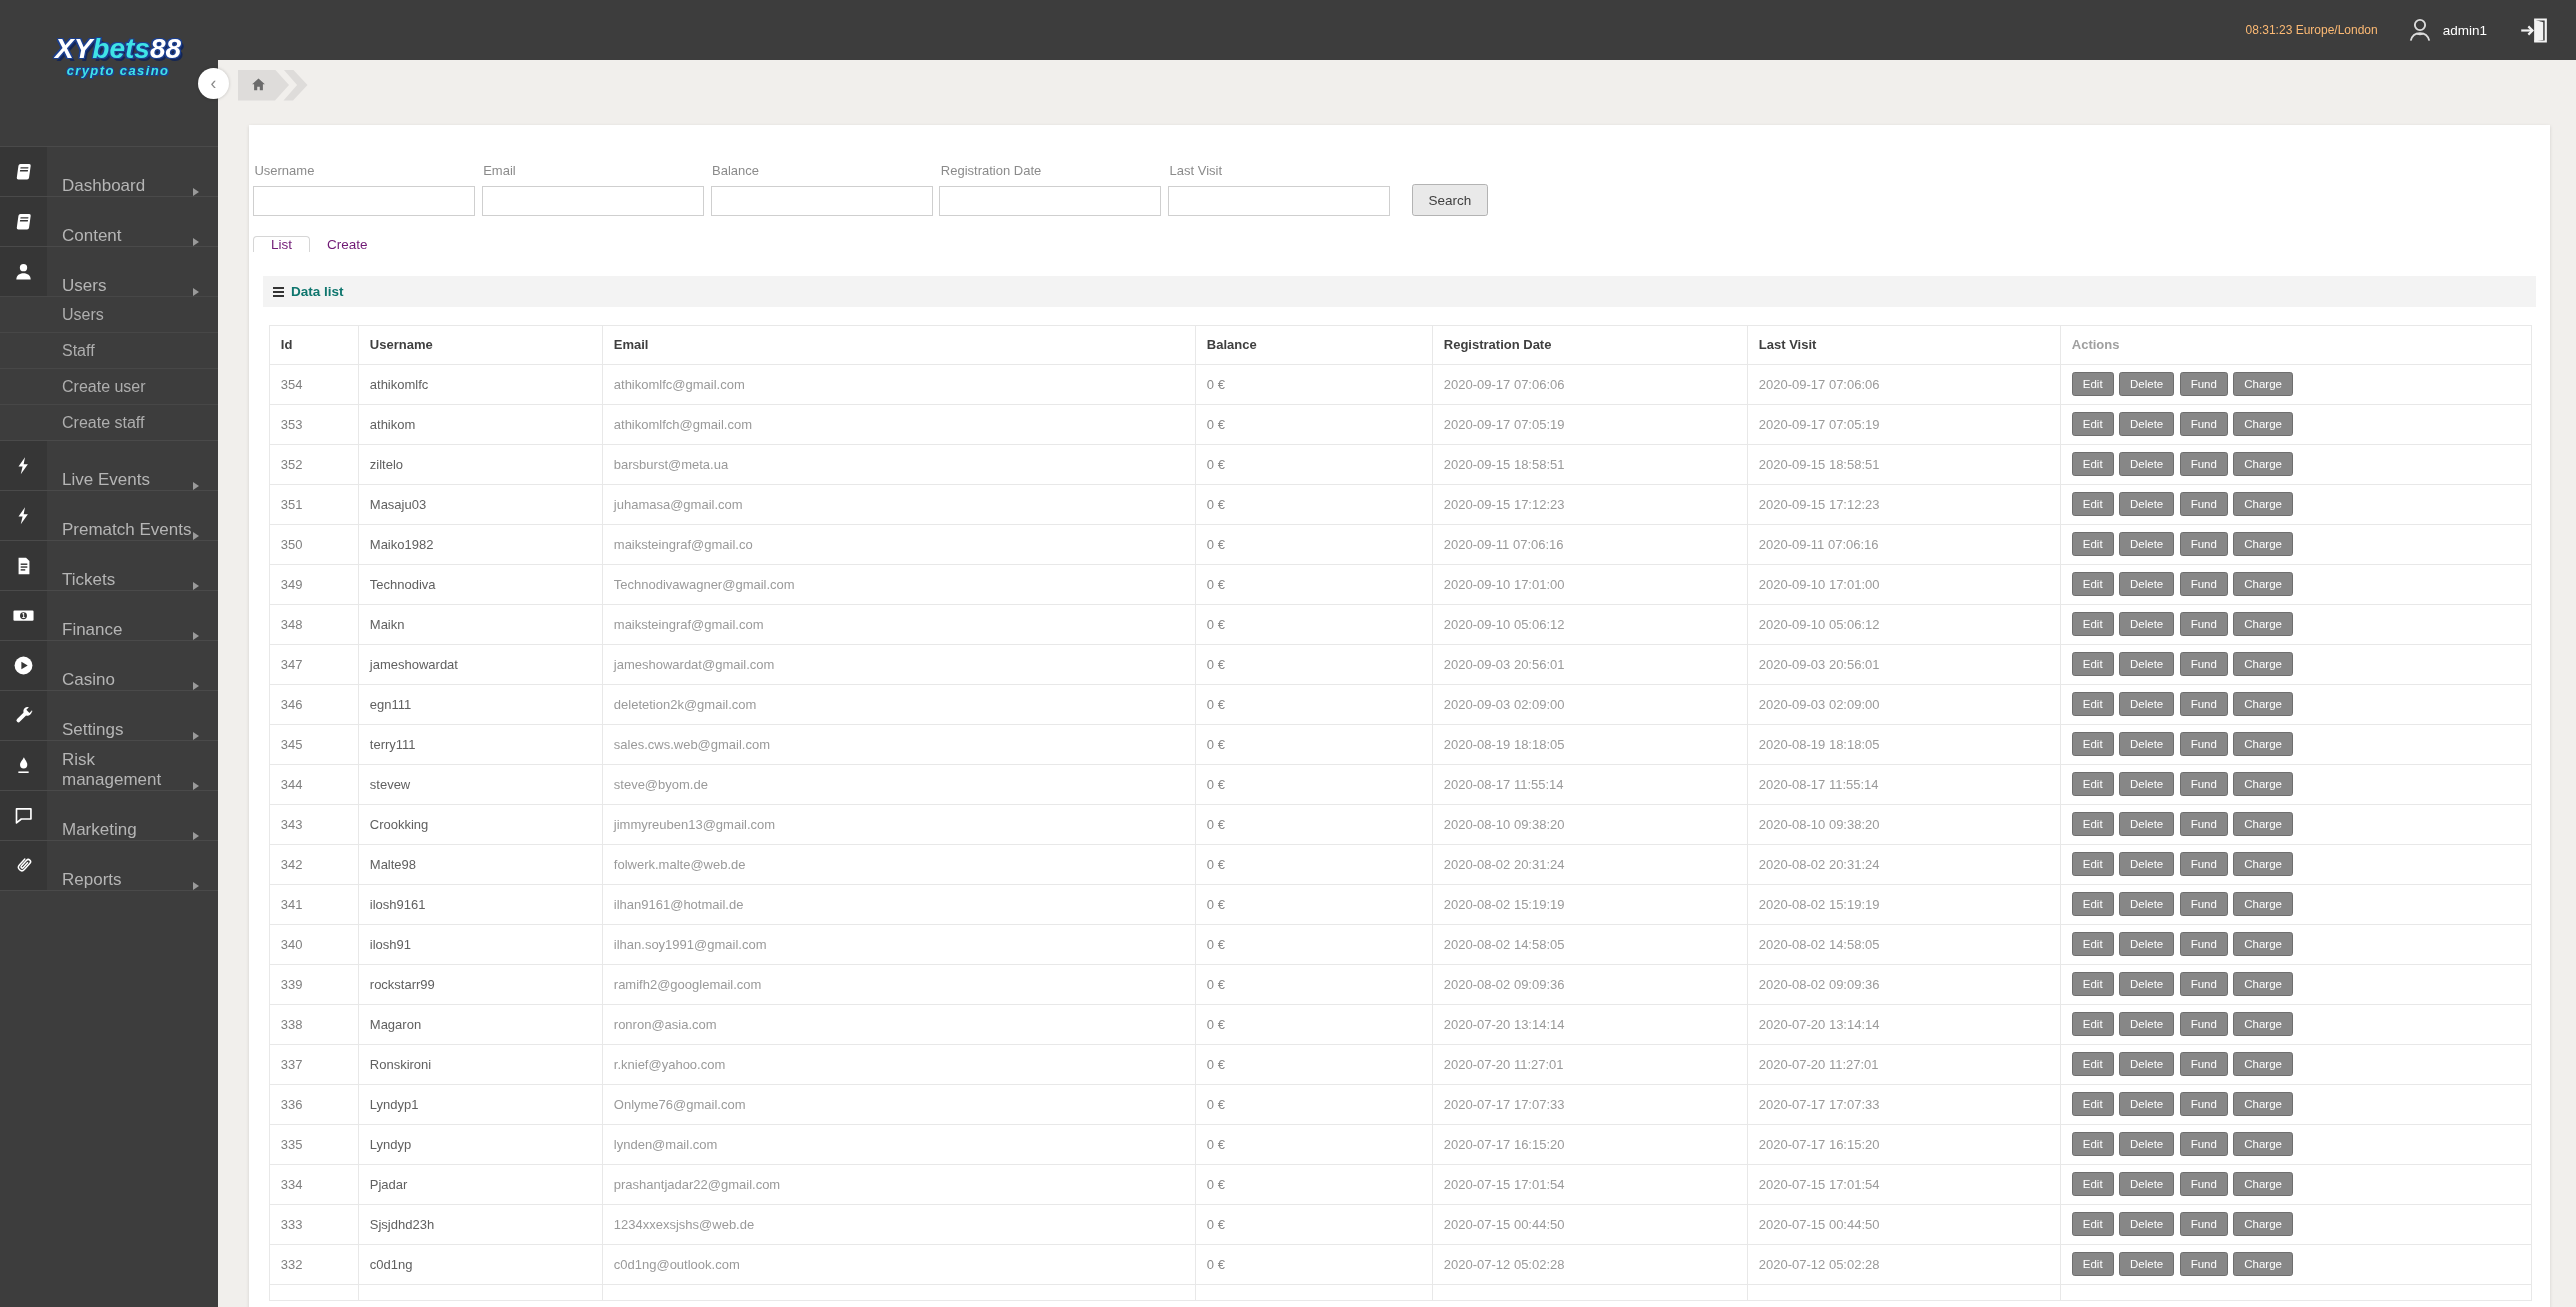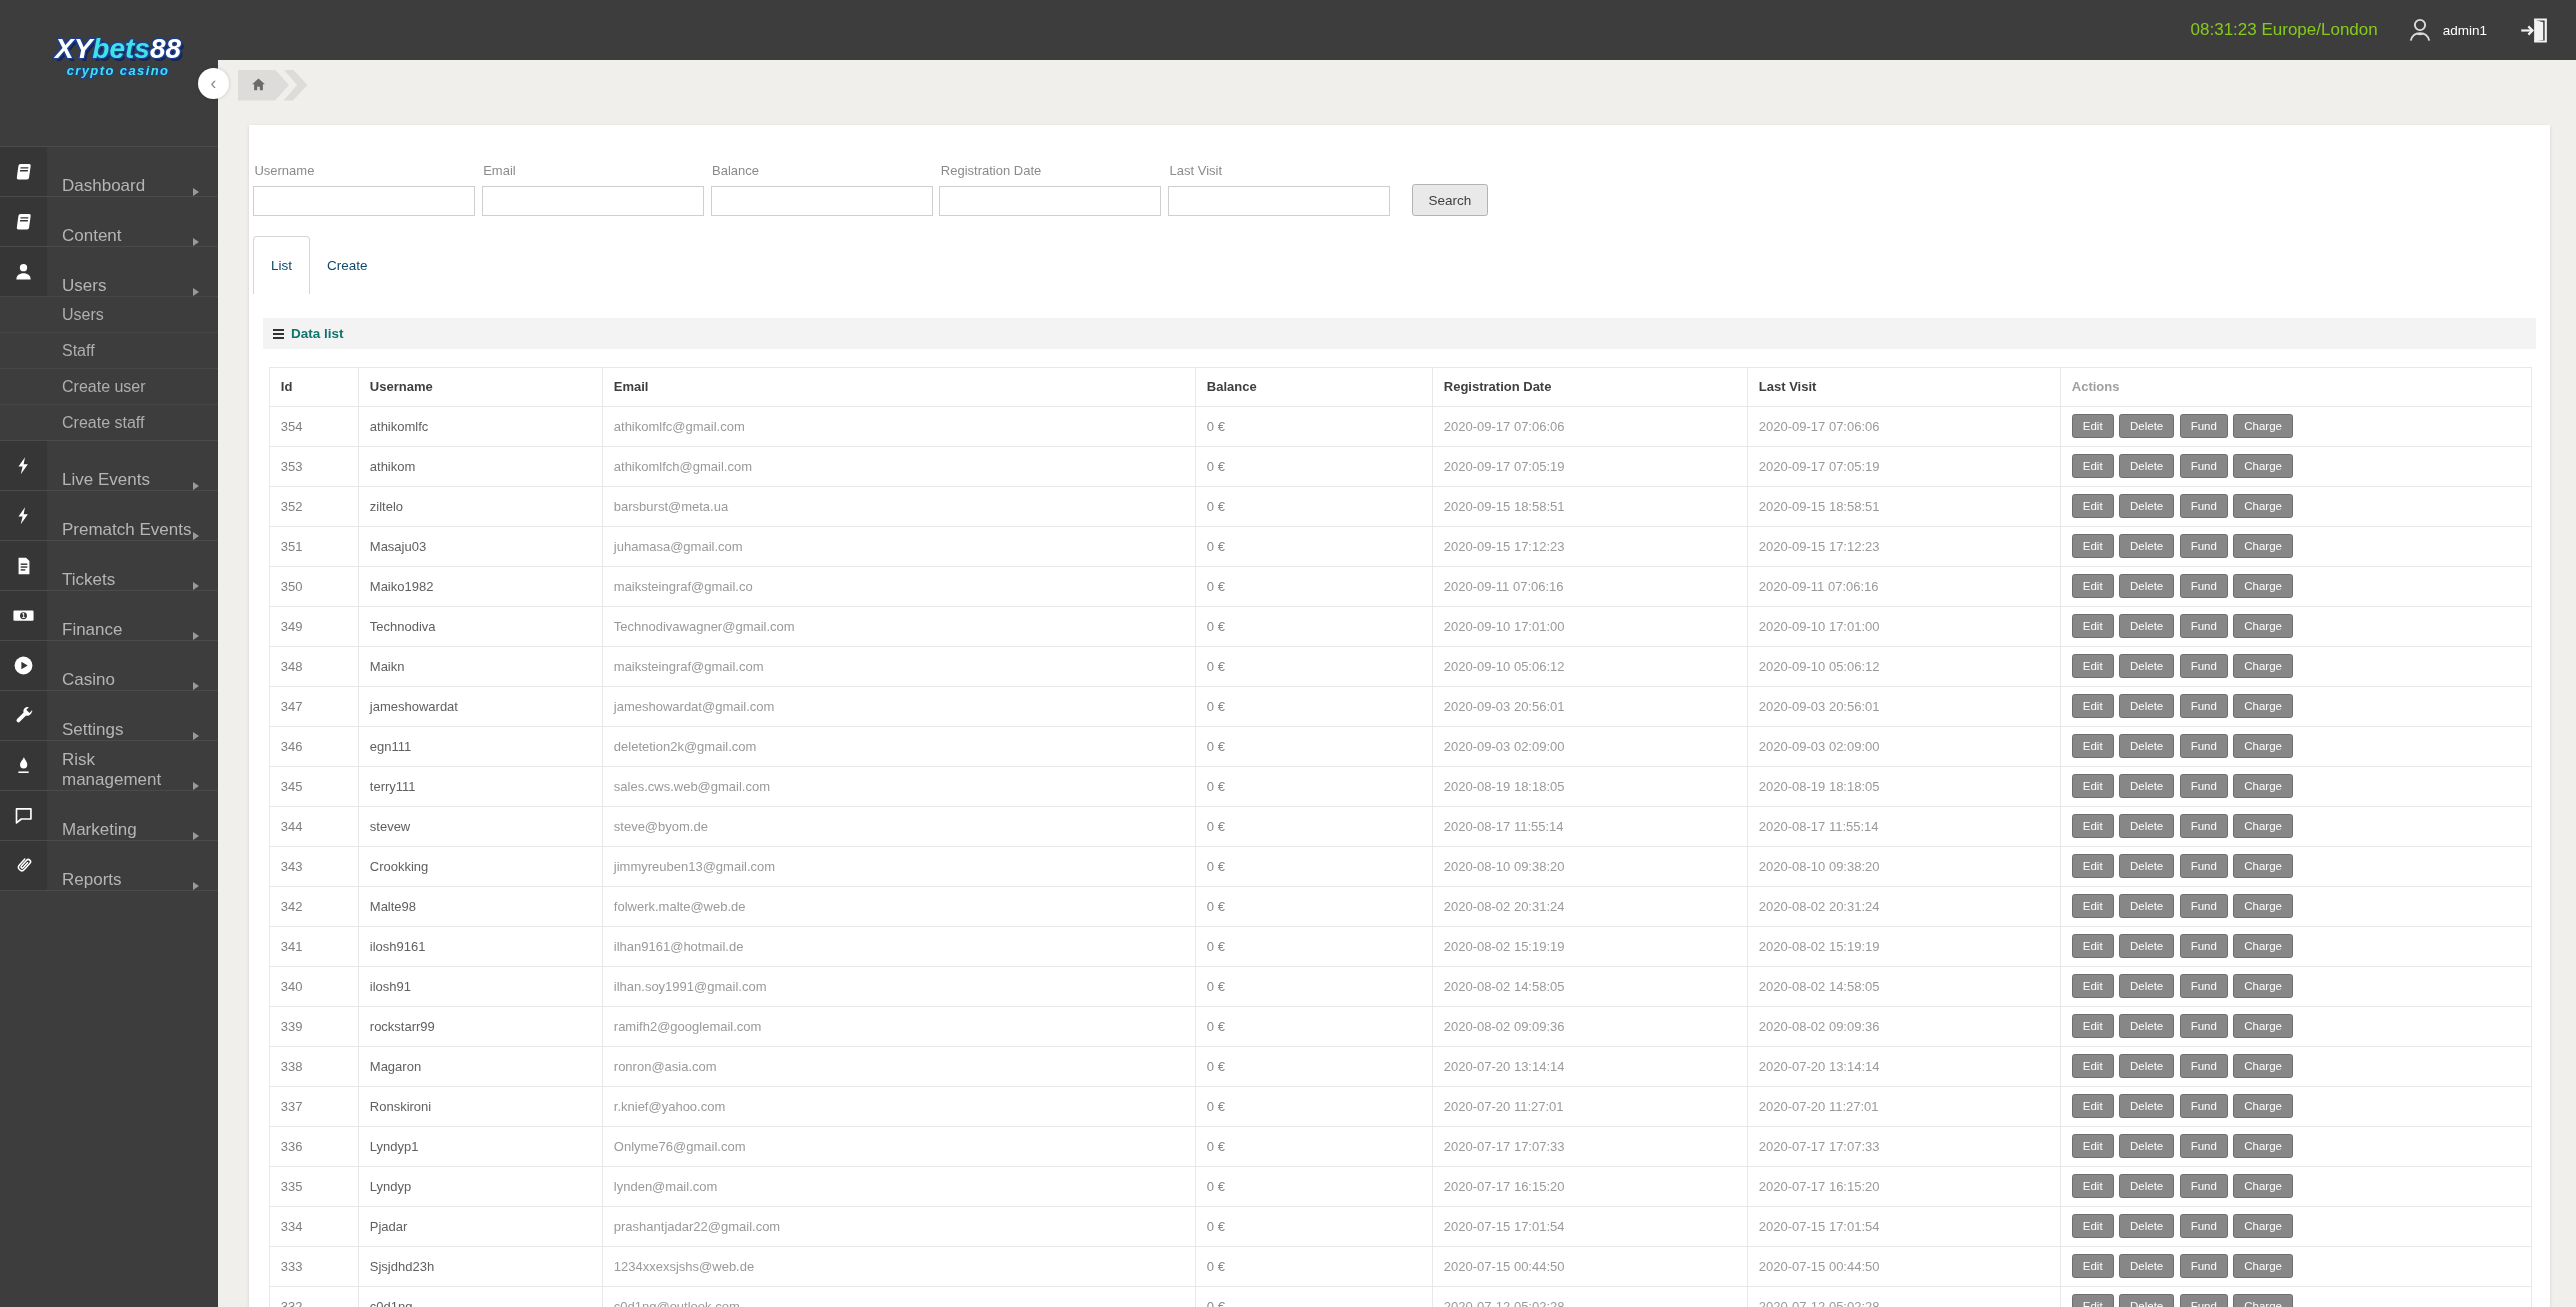--- a/index.html
+++ b/index.html
@@ -2,21 +2,21 @@
 <html style="--cyan: #3fe3e6; --navy: #1c3f8e;font-size:10.8px"><head>
 <meta charset="utf-8">
 <style>
   html,body{margin:0;padding:0;width:2576px;height:1308px;overflow:hidden;
     background:#f1efec;font-family:"Liberation Sans",sans-serif;}
   *{box-sizing:border-box;}
 
   
   .topbar{position:absolute;top:0;left:0;width:2576px;height:60px;background:#3d3d3d;z-index:5;}
   .topbar-right{position:absolute;right:27px;top:0;height:60px;display:flex;align-items:center;}
-  .clock{font-size:17px;color:#84cc16;margin-left:20px;}
+  .clock{font-size:12px;color:#fdba74;margin-left:20px;}
   .user-ic{margin-left:27px;color:#dcdcdc;display:flex;align-items:center;}
   .admin-name{font-size:13.5px;color:#ffffff;margin-left:8px;}
   .door-ic{margin-left:31px;color:#f2f2f2;display:flex;align-items:center;}
 
   
   .logo{position:absolute;left:37px;top:2.7px;width:162px;text-align:center;
     font-style:italic;font-weight:bold;z-index:7;line-height:1;}
   .logo-main{font-size:28px;letter-spacing:0px;}
   .logo-main span{text-shadow:-1.4px -1.4px 0 var(--navy),1.4px -1.4px 0 var(--navy),
     -1.4px 1.4px 0 var(--navy),1.4px 1.4px 0 var(--navy),2.7px 2.7px 0 #142655;}
@@ -57,21 +57,21 @@
   .sfield{width:222px;margin-right:6.8px;}
   .sfield label{display:block;font-size:13px;color:#8b8b8b;margin:0 0 8px 1.4px;}
   .sfield input{width:100%;height:30px;border:0.7px solid #cfcfcf;background:#fff;outline:none;
     font-size:13px;padding:0 6.8px;color:#555;}
   .search-btn{height:32px;margin-left:15px;padding:0 15.6px;background:#e9e9e9;
     border:0.7px solid #b3b3b3;border-radius:2.7px;font-size:13.5px;color:#3f3f3f;cursor:pointer;
     font-family:"Liberation Sans",sans-serif;}
 
   
   .tabs{margin:20px 0 0 4px;display:flex;align-items:flex-end;}
-  .tab{font-size:13.5px;color:#0c4a6e;padding:21px 17px;cursor:pointer;}
+  .tab{font-size:13.5px;color:#701a75;padding:0 17px;cursor:pointer;}
   .tab.active{background:#fff;border:0.7px solid #d6d6d6;border-bottom:none;
     border-radius:4px 4px 0 0;}
 
   
   .listbar{margin:24px 14px 0 13.5px;height:31px;background:#f3f3f3;display:flex;
     align-items:center;padding-left:10.8px;font-size:13.5px;font-weight:bold;color:#0f766e;}
   .bars{width:10.8px;margin-right:6.8px;display:inline-block;}
   .bars div{height:2px;background:#333;margin:2px 0;}
 
   

